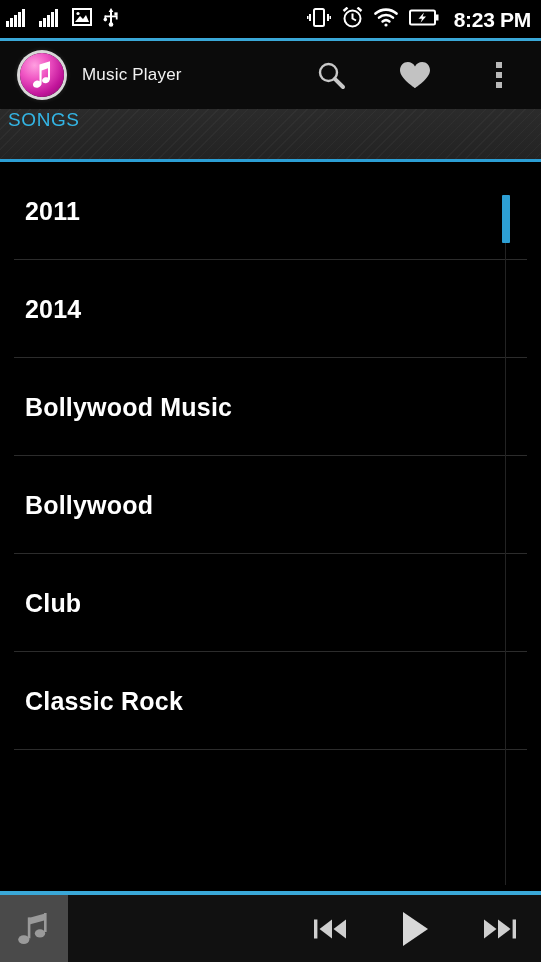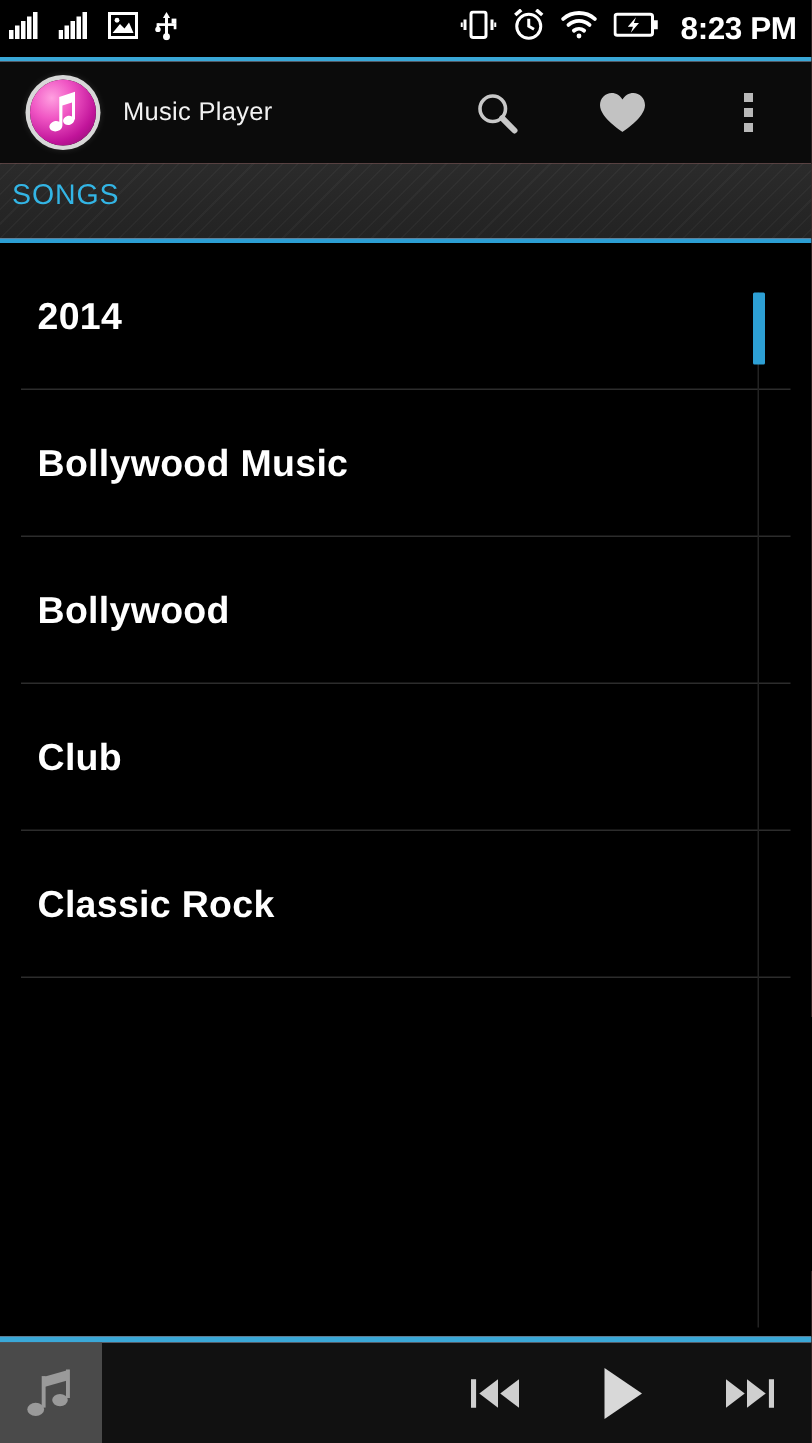--- a/index.html
+++ b/index.html
@@ -2,21 +2,21 @@
 <html><head>
 <meta charset="utf-8">
 <style>
   * { margin:0; padding:0; box-sizing:border-box; }
   html, body {
     width:541px; height:962px;
     background:#000;
     font-family:"Liberation Sans", sans-serif;
     overflow:hidden;
   }
-  #screen { position:relative; width:541px; height:962px; background:#fca5a5; }
+  #screen { position:relative; width:541px; height:962px; background:#0369a1; }
 
   
   .status-bar {
     position:absolute; top:0; left:0; width:541px; height:38px;
     background:#000;
     display:flex; align-items:center;
     padding:0 10px 0 6px;
   }
   .status-left { display:flex; align-items:center; gap:11px; }
   .status-right { display:flex; align-items:center; gap:11px; margin-left:auto; }
@@ -69,21 +69,20 @@
       linear-gradient(#2b2b2b, #232323);
     display:flex;
   }
   .tab {
     flex:1; position:relative;
     display:flex; align-items:flex-start; justify-content:flex-start;
     cursor:pointer;
   }
   .tab span {
     color:#33b5e5; font-size:19px; letter-spacing:0.6px;
-    padding-top:11px;
     text-align:center;
   }
   .tab.t-songs span { padding-left:8px; }
   .tab.t-genres { justify-content:center; }
   .tab-indicator {
     position:absolute; bottom:0; left:50%; transform:translateX(-50%);
     width:126px; height:7px; background:#33b5e5;
   }
   .tab-bar-underline {
     position:absolute; top:159px; left:0; width:541px; height:3px;
@@ -256,20 +255,23 @@
   </div>
 
   <div class="tab-bar">
     <div class="tab t-songs">
       <span>SONGS</span>
     </div>
   </div>
   <div class="tab-bar-underline"></div>
 
   <div class="list">
+    <div class="list-row">
+      <span class="row-label">2011</span>
+    </div>
     <div class="list-row">
       <span class="row-label">2014</span>
     </div>
     <div class="list-row">
       <span class="row-label">Bollywood Music</span>
     </div>
     <div class="list-row">
       <span class="row-label">Bollywood</span>
     </div>
     <div class="list-row">

